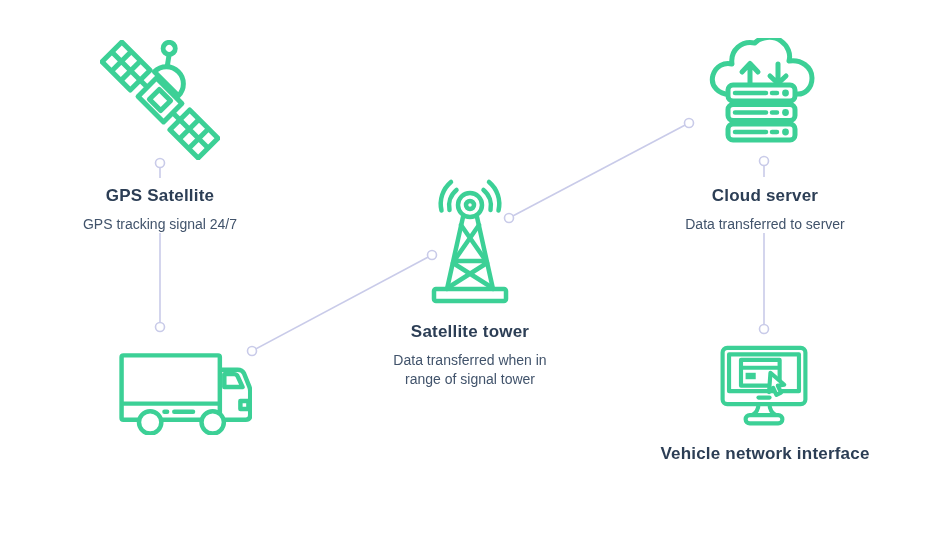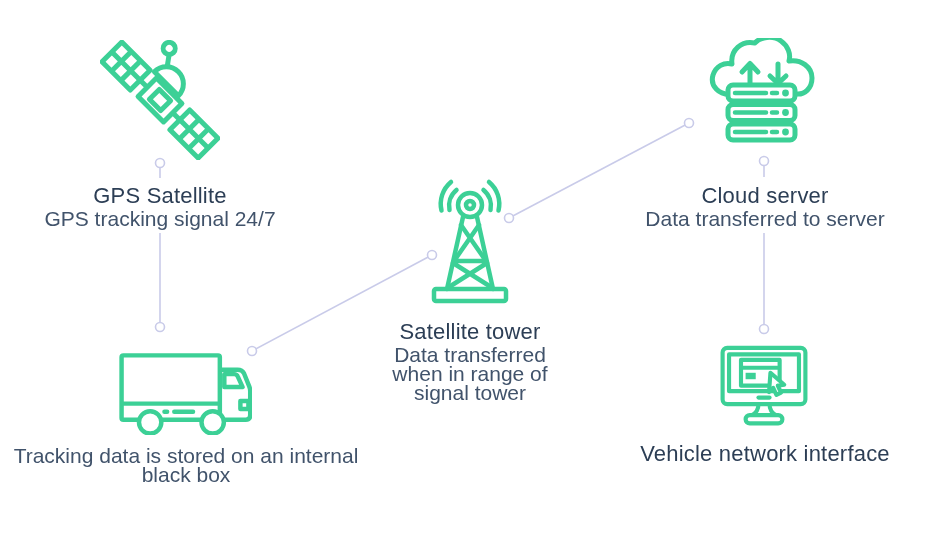--- a/index.html
+++ b/index.html
@@ -38,31 +38,31 @@
   .icon {
     position: absolute;
     color: var(--accent);
   }
   .icon * { vector-effect: none; }
   .label {
     position: absolute;
     text-align: center;
   }
   .title {
-    font-size: 22px;
-    font-weight: 400;
+    font-size: 17px;
+    font-weight: 700;
     letter-spacing: 0.2px;
     color: var(--title);
     line-height: 22px;
   }
   .subtitle {
-    font-size: 21px;
+    font-size: 14px;
     color: var(--subtitle);
     line-height: 19px;
-    margin-top: 2px;
+    margin-top: 8px;
   }
 </style>
 </head>
 <body>
 
 <div class="canvas">
 
   <svg class="connectors" width="939" height="547" viewBox="0 0 939 547">
     <g>
       <line x1="160" y1="166" x2="160" y2="178"></line>
@@ -119,21 +119,20 @@
       <rect x="4" y="7" width="110" height="72" rx="2"></rect>
       <path d="M4,61 H114"></path>
       <path d="M114,23 H134 Q139,23 141,27 L147,42 Q148,44.5 148,47 V74 Q148,79 143,79 H114"></path>
       <path d="M119,28 H130 Q133,28 134,30.5 L139.5,42.5 H119 Z"></path>
       <rect x="137" y="58" width="9" height="9"></rect>
       <path d="M52,70 H55 M63,70 H84" stroke-linecap="round"></path>
       <circle cx="36" cy="82" r="12.5" fill="#fff"></circle>
       <circle cx="106" cy="82" r="12.5" fill="#fff"></circle>
     </svg>
     <div class="label" style="left:6px; top:444px; width:360px;">
-      <div class="subtitle">Tracking data is stored on an internal black box</div>
     </div>
   </div>
 
   <div>
     <svg class="icon" style="left:420px; top:173px;" width="100" height="132" viewBox="0 0 100 132" fill="none" stroke="currentColor" stroke-width="4.5" stroke-linejoin="round" stroke-linecap="round">
       <circle cx="50" cy="32" r="12"></circle>
       <circle cx="50" cy="32" r="4"></circle>
       <path d="M36.5,17 A20.5,20.5 0 0 0 29.5,37"></path>
       <path d="M31,9 A28.5,28.5 0 0 0 21.5,37.5"></path>
       <path d="M63.5,17 A20.5,20.5 0 0 1 70.5,37"></path>

